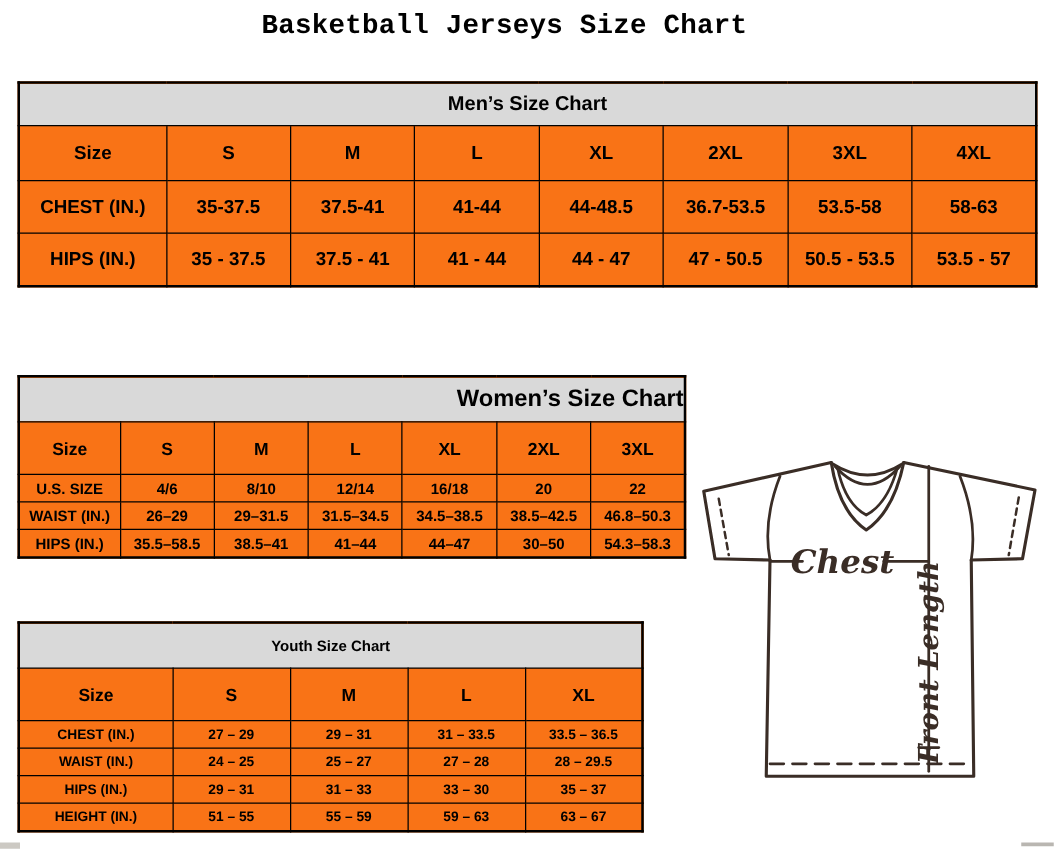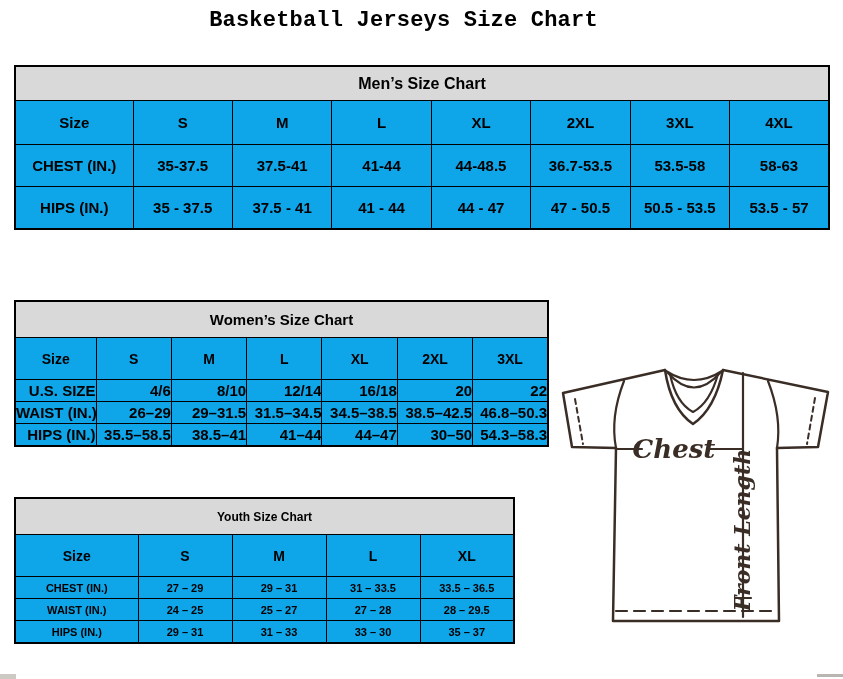--- a/index.html
+++ b/index.html
@@ -4,35 +4,35 @@
 <style>
   html,body{margin:0;padding:0;}
   body{
     width:843px;height:679px;position:relative;background:#ffffff;
     font-family:"Liberation Sans",sans-serif;color:#000;overflow:hidden;
   }
   .page-title{
     position:absolute;top:8px;left:0;width:807px;text-align:center;
     font-size:22px;font-weight:bold;letter-spacing:0.2px;font-family:Liberation Mono, monospace;
   }
-  table{border-collapse:collapse;table-layout:fixed;position:absolute;background:#0ea5e9;}
+  table{border-collapse:collapse;table-layout:fixed;position:absolute;background:#f97316;}
   table{border:2px solid #000;}
   td,th{border:1px solid #000;text-align:center;vertical-align:middle;
         font-weight:bold;padding:0;overflow:hidden;white-space:nowrap;}
   .chart-hd td{background:#d9d9d9;font-size:16px;border:1px solid #000;}
   
   .mens{left:14px;top:65px;width:816px;}
   .mens .chart-hd td{height:33px;}
   .mens .size-row th{height:43px;font-size:15px;}
   .mens .data-row td{height:41px;font-size:15px;}
   
   .womens{left:14px;top:300px;width:535px;}
-  .womens .chart-hd td{height:35px;font-size:15px;}
+  .womens .chart-hd td{height:35px;font-size:19px;text-align:right;}
   .womens .size-row th{height:41px;font-size:14px;}
-  .womens .data-row td{height:21px;font-size:15px;text-align:right;}
+  .womens .data-row td{height:21px;font-size:12px;}
   
   .youth{left:14px;top:497px;width:501px;}
   .youth .chart-hd td{height:35px;font-size:12px;}
   .youth .size-row th{height:41px;font-size:14px;}
   .youth .data-row td{height:21px;font-size:11px;}
   .jersey{position:absolute;left:558px;top:362px;width:285px;height:265px;}
   .frag-left{position:absolute;left:0;top:674px;width:16px;height:5px;background:#ccc9c3;}
   .frag-right{position:absolute;left:817px;top:674px;width:26px;height:3px;background:#b9b6b1;}
 </style>
 </head>
@@ -174,20 +174,27 @@
     <td>27 – 28</td>
     <td>28 – 29.5</td>
   </tr>
   <tr class="data-row">
     <td>HIPS (IN.)</td>
     <td>29 – 31</td>
     <td>31 – 33</td>
     <td>33 – 30</td>
     <td>35 – 37</td>
   </tr>
+  <tr class="data-row">
+    <td>HEIGHT (IN.)</td>
+    <td>51 – 55</td>
+    <td>55 – 59</td>
+    <td>59 – 63</td>
+    <td>63 – 67</td>
+  </tr>
 </tbody>
   </table>
 
 <svg class="jersey" viewBox="0 0 285 265" fill="none" stroke="#3a2d26" stroke-width="2.5" stroke-linecap="round" stroke-linejoin="round">
 
   <path d="M107,8 L5,31 L14,85 L58,86"></path>
 
   <path d="M165,8 L270,30 L260,85 L219,86"></path>
 
   <path d="M58,86 L55,259 L221,259 L219,86"></path>

